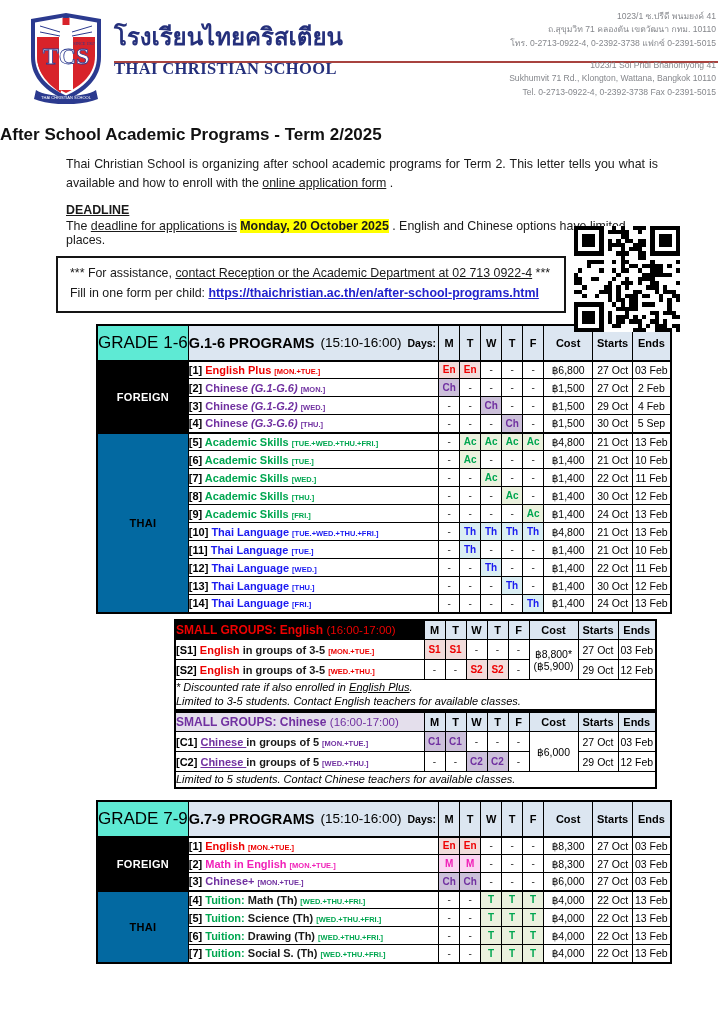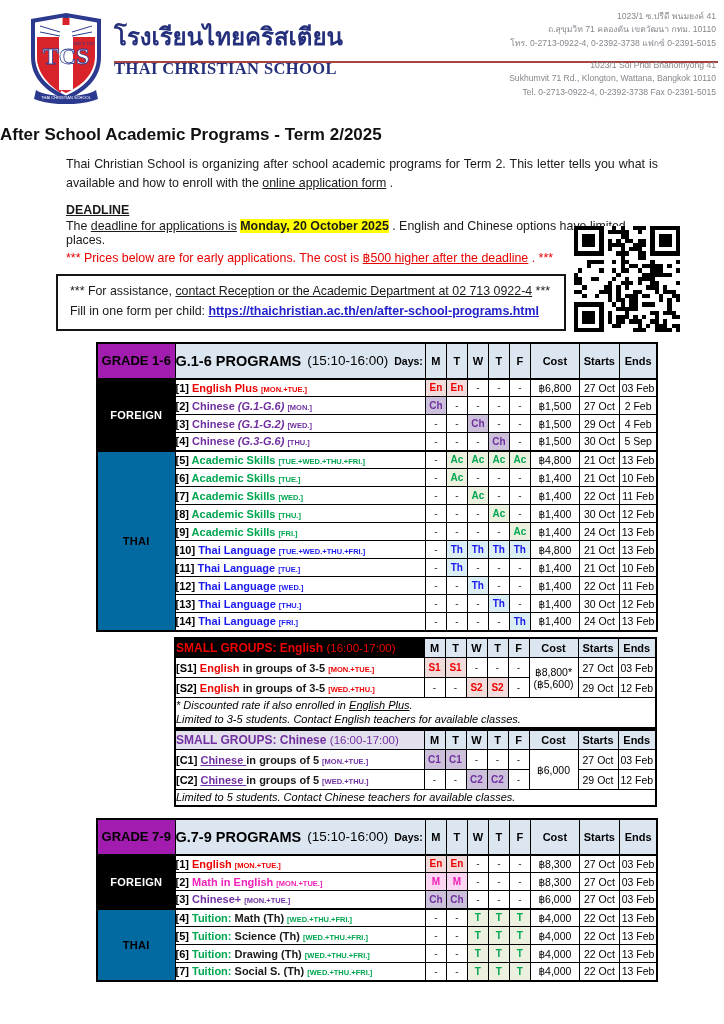--- a/index.html
+++ b/index.html
@@ -37,21 +37,21 @@
   
   .tbl-wrap1{margin:11px 0 0 96px;}
   .tbl-wrapsg{margin:5px 0 0 174px;}
   .tbl-wrap2{margin:11px 0 0 96px;}
   table.prog,table.sg{border-collapse:collapse;table-layout:fixed;border:2px solid #000;}
   table.prog td,table.prog th,table.sg td,table.sg th{border:1px solid #000;overflow:hidden;white-space:nowrap;vertical-align:middle;padding:0;}
   table.prog thead tr{height:36px;}
   table.prog tbody tr{height:18px;}
   table.sg thead tr{height:20px;}
   table.sg tbody tr.datarow{height:20px;}
-  th.gradelbl{background:#a21caf;color:#000;font-size:13px;font-weight:bold;border:2px solid #000;}
+  th.gradelbl{background:#5eead4;color:#000;font-size:17px;font-weight:normal;border:2px solid #000;}
   th.ttlcell{background:#dce6f1;text-align:left;padding:0 4px;}
   .ttlflex{display:flex;align-items:center;gap:6px;}
   .t-title{font-weight:bold;font-size:14.5px;color:#000;}
   .t-time{font-weight:normal;font-size:13.5px;color:#000;}
   .t-days{margin-left:auto;font-weight:bold;font-size:10.5px;color:#000;padding-right:2px;}
   th.daycol,th.colhdr{background:#dce6f1;color:#000;font-size:11px;font-weight:bold;}
   td.glabel{font-weight:bold;font-size:11px;text-align:center;letter-spacing:.3px;}
   td.glabel.dark{background:#000;color:#fff;}
   td.glabel.light{background:#0369a1;color:#000;}
   td.prg{text-align:left;padding:0 3px 0 5px;font-size:11px;font-weight:bold;background:#fff;}
@@ -106,21 +106,20 @@
         <div>Tel. 0-2713-0922-4, 0-2392-3738 Fax 0-2391-5015</div>
       </div>
     </div>
   </header>
 
   <h1 class="title">After School Academic Programs - Term 2/2025</h1>
   <p class="intro"><span>Thai Christian School is organizing after school academic programs for Term 2. This letter tells you what is available and how to enroll with the </span><a class="plain-link">online application form</a><span> .</span></p>
 
   <div class="dl-head">DEADLINE</div>
   <p class="dl-line"><span>The </span><span class="u">deadline for applications is</span><span> </span><span class="hl">Monday, 20 October 2025</span><span> . English and Chinese options have limited places.</span></p>
-  <p class="price"><span>*** Prices below are for early applications. The cost is </span><span class="u">฿500 higher after the deadline</span><span> . ***</span></p>
 
   <div class="instr">
     <div><span>*** For assistance, </span><span class="u">contact Reception or the Academic Department at 02 713 0922-4</span><span> ***</span></div>
     <div><span>Fill in one form per child: </span><a class="link">https://thaichristian.ac.th/en/after-school-programs.html</a></div>
   </div>
 
   <svg id="qr" class="qr" width="106" height="106" viewBox="0 0 25 25" shape-rendering="crispEdges">
       <rect x="0" y="0" width="25" height="25" fill="#fff"></rect>
       <rect x="9" y="0" width="1" height="1" fill="#000"></rect>
       <rect x="11" y="0" width="1" height="1" fill="#000"></rect>
@@ -550,21 +549,21 @@
         <tbody>
           <tr class="datarow">
             <td class="prg"><span class="rnum">[S1] </span><span style="color: rgb(238, 0, 0);">English </span><span>in groups of 3-5 </span><span class="rdays" style="color: rgb(238, 0, 0);">[MON.+TUE.]</span></td>
             <td class="day" style="color: rgb(238, 0, 0); background: rgb(242, 220, 219);">S1</td>
             <td class="day" style="color: rgb(238, 0, 0); background: rgb(242, 220, 219);">S1</td>
             <td class="day dash">-</td>
             <td class="day dash">-</td>
             <td class="day dash">-</td>
             <td class="val" rowspan="2">
               <div>฿8,800*</div>
-              <div>(฿5,600)</div>
+              <div>(฿5,900)</div>
             </td>
             <td class="val">27 Oct</td>
             <td class="val">03 Feb</td>
           </tr>
           <tr class="datarow">
             <td class="prg"><span class="rnum">[S2] </span><span style="color: rgb(238, 0, 0);">English </span><span>in groups of 3-5 </span><span class="rdays" style="color: rgb(238, 0, 0);">[WED.+THU.]</span></td>
             <td class="day dash">-</td>
             <td class="day dash">-</td>
             <td class="day" style="color: rgb(238, 0, 0); background: rgb(242, 220, 219);">S2</td>
             <td class="day" style="color: rgb(238, 0, 0); background: rgb(242, 220, 219);">S2</td>

